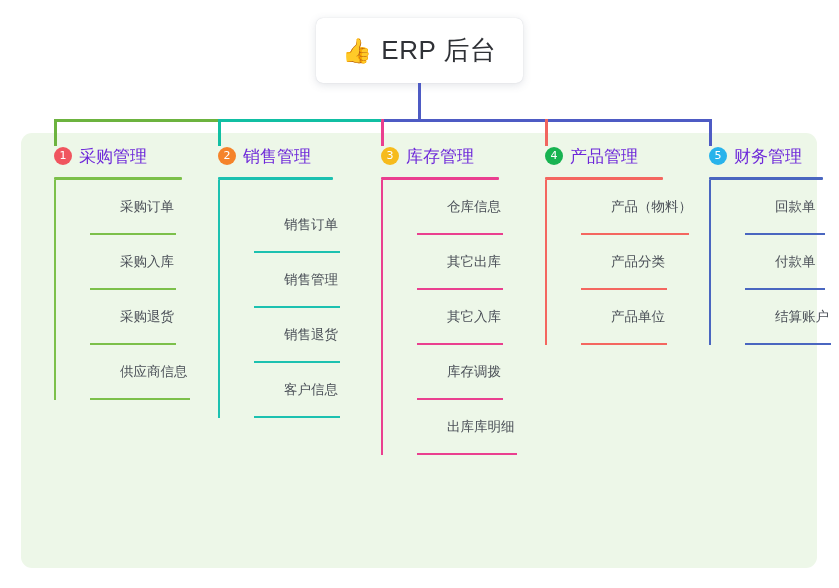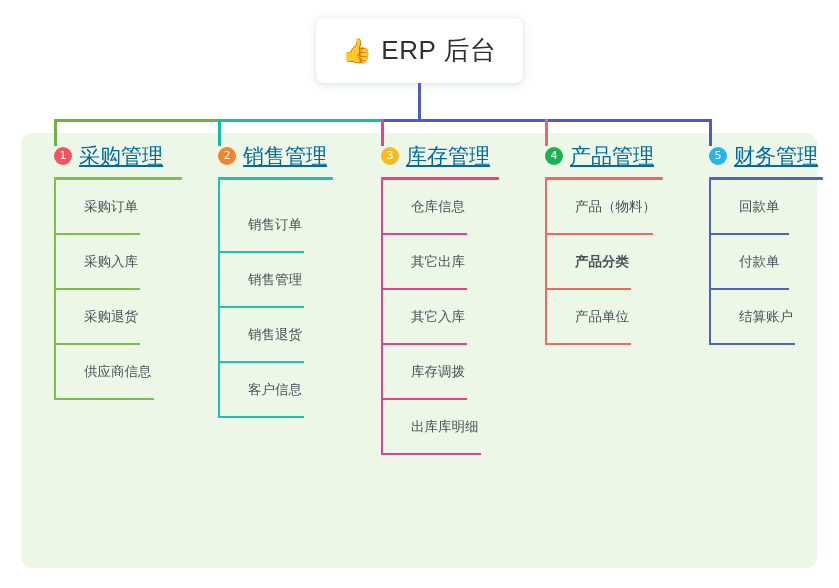--- a/index.html
+++ b/index.html
@@ -40,24 +40,24 @@
   .col-head{
     display:flex;align-items:center;gap:7px;height:26px;
     margin-left:18px;
   }
   .badge{
     width:18px;height:18px;border-radius:50%;
     color:#ffffff;font-size:11px;line-height:18px;text-align:center;
     font-family:"DejaVu Sans",sans-serif;
     flex:0 0 auto;
   }
-  .col-title{font-size:21px;color:#0369a1;white-space:nowrap;text-decoration:underline;}
+  .col-title{font-size:17px;color:#6d28d9;white-space:nowrap;}
   .head-rule{position:absolute;left:18px;top:34px;height:3px;border-radius:1px;}
 
-  .items{position:absolute;left:18px;top:37px;}
+  .items{position:absolute;left:18px;top:37px;padding-left:36px;}
   .item{
     position:relative;height:55px;box-sizing:border-box;
   }
   .item-label{
     position:absolute;left:30px;top:18px;
     font-size:13.5px;color:#4a4f57;white-space:nowrap;
   }
   .item-rule{position:absolute;left:0;bottom:0;height:2px;}
   .stem{position:absolute;left:0;top:0;bottom:0;width:2px;}
 </style>
@@ -175,21 +175,21 @@
           <span class="badge" style="background: rgb(24, 179, 81);">4</span>
           <span class="col-title">产品管理</span>
         </div>
         <div class="head-rule" style="width: 118px; background: rgb(244, 102, 95);"></div>
         <div class="items">
           <div class="stem" style="background: rgb(244, 102, 95);"></div>
           <div class="item" style="width: 128px;">
             <span class="item-label">产品（物料）</span>
             <div class="item-rule" style="width: 108px; background: rgb(244, 102, 95);"></div>
           </div>
-          <div class="item" style="width: 106px; font-weight: bold;">
+          <div class="item" style="width: 106px;">
             <span class="item-label">产品分类</span>
             <div class="item-rule" style="width: 86px; background: rgb(244, 102, 95);"></div>
           </div>
           <div class="item" style="width: 106px;">
             <span class="item-label">产品单位</span>
             <div class="item-rule" style="width: 86px; background: rgb(244, 102, 95);"></div>
           </div>
         </div>
       </div>
       <div class="col" style="left: 691px;">

